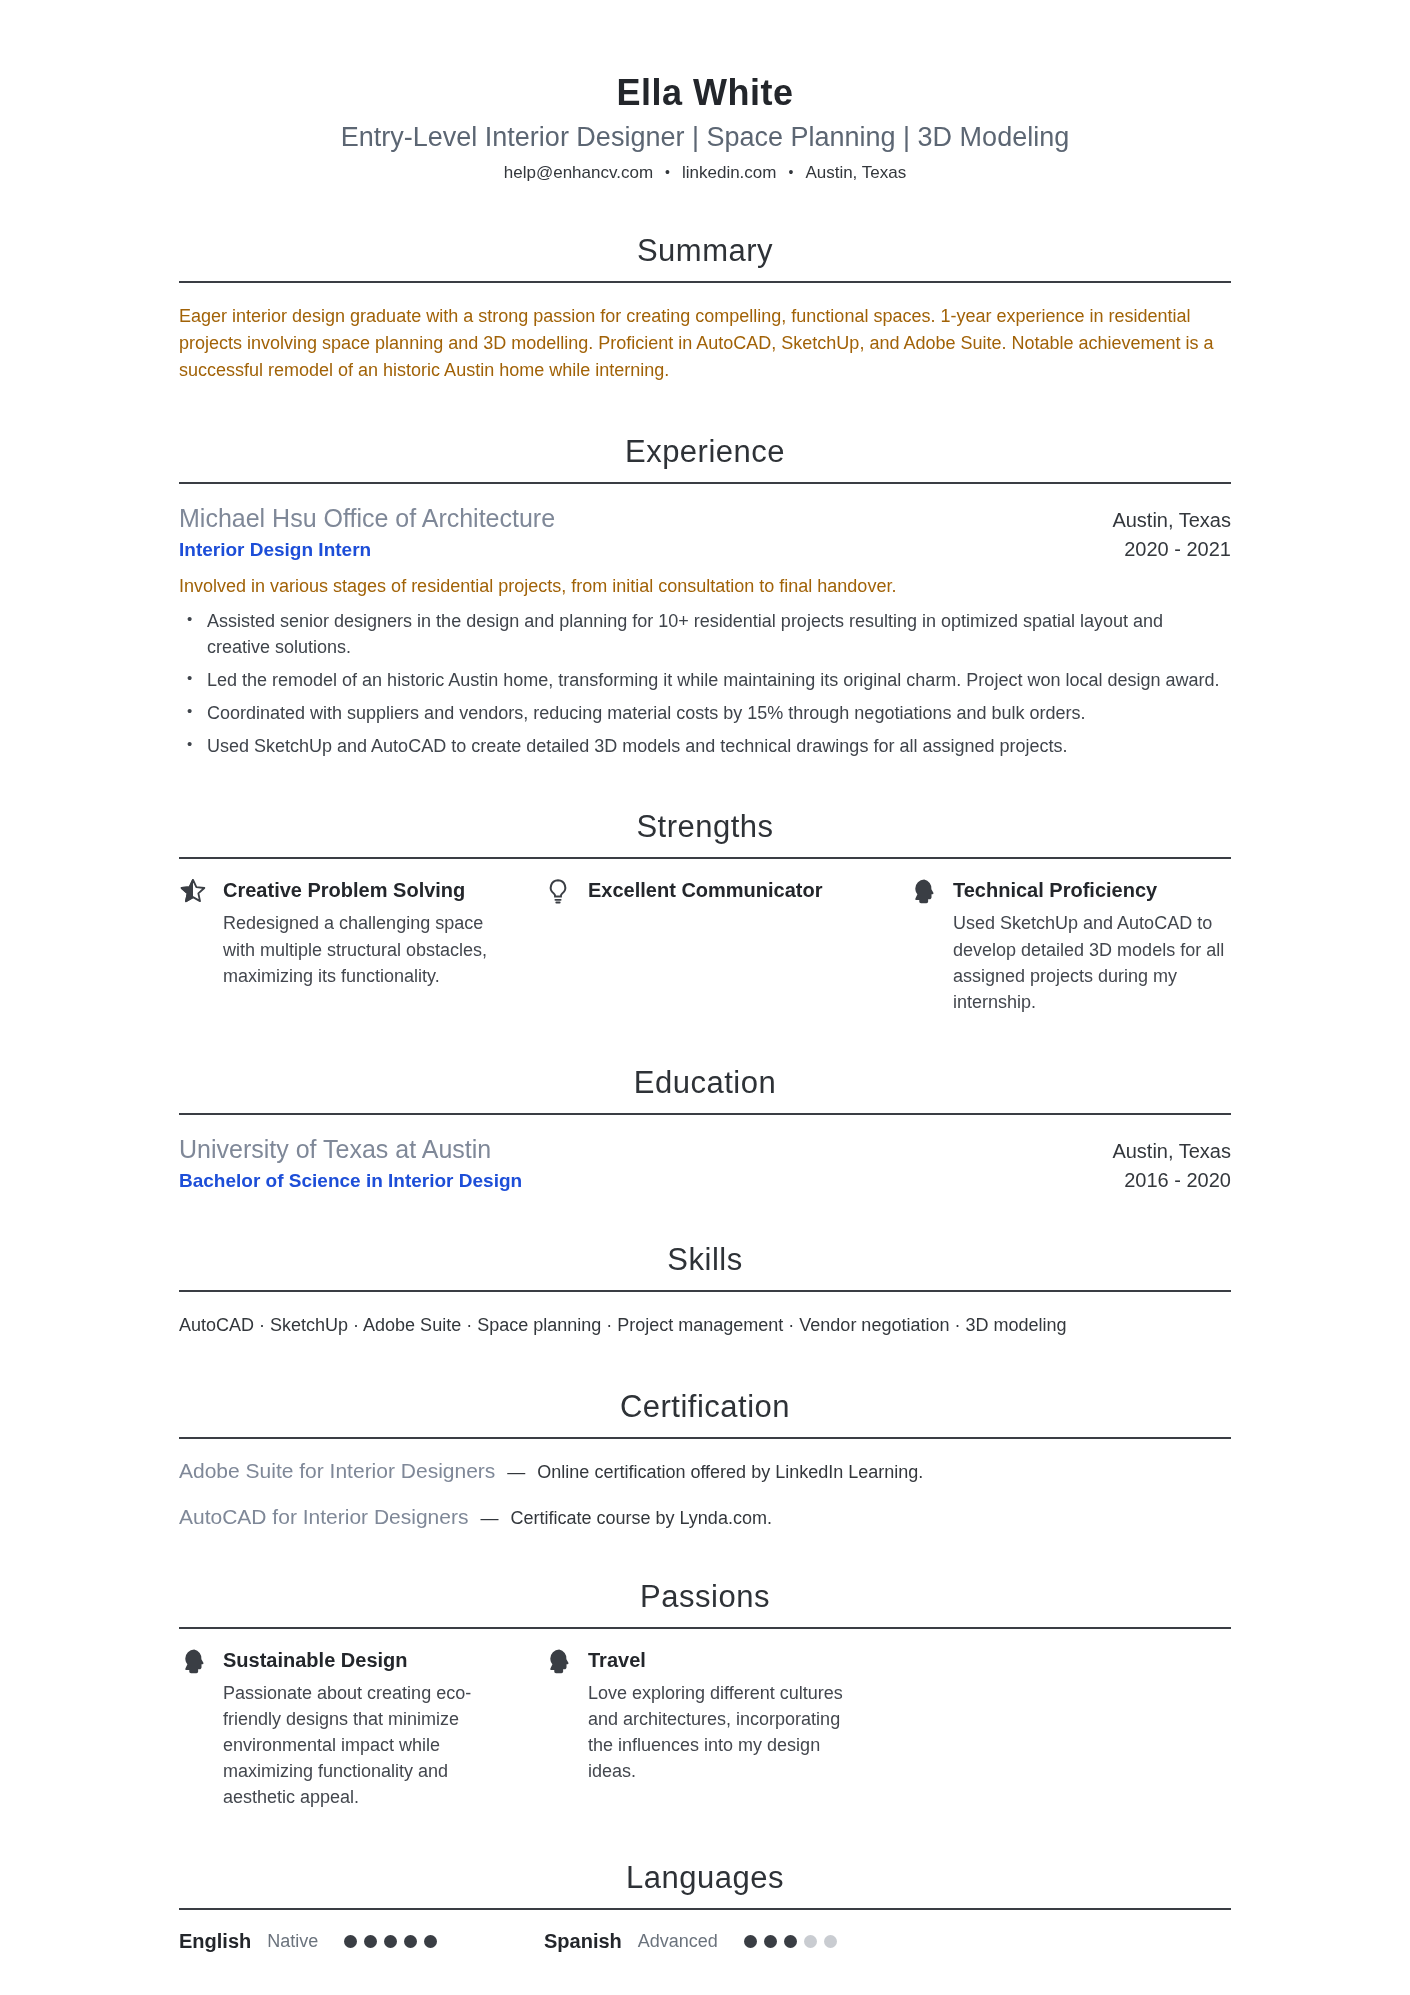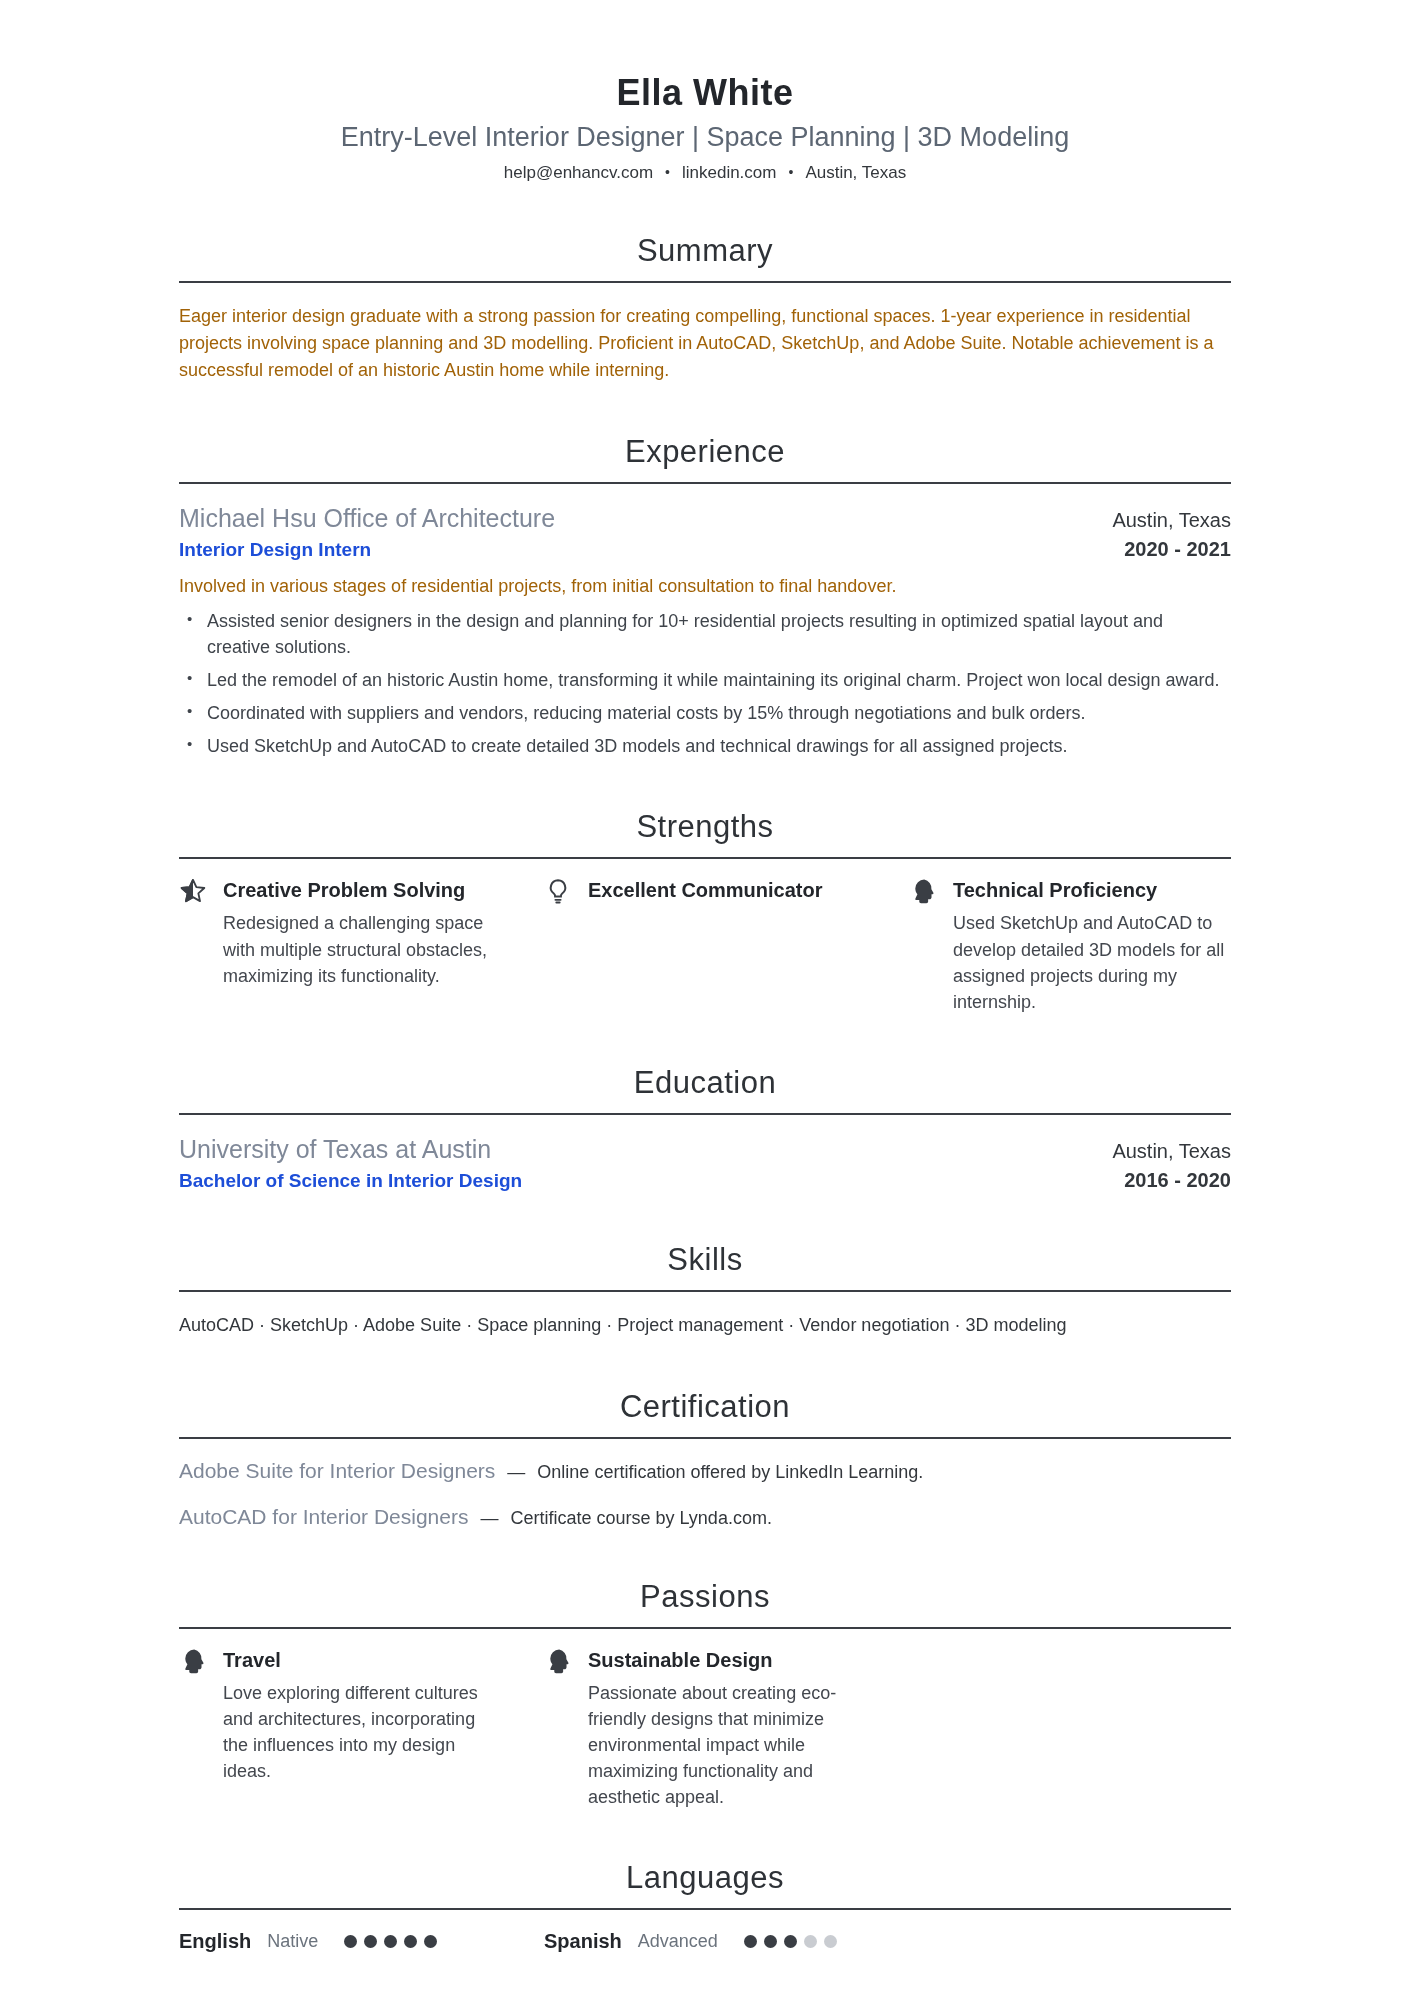--- a/index.html
+++ b/index.html
@@ -26,21 +26,21 @@
   .rule { border:none; border-top:2px solid #3a3e44; height:0; }
   .sec-body { margin-top:20px; }
 
   .body-text { font-size:18px; line-height:1.5; color:#a16207; }
 
   
   .row { display:flex; justify-content:space-between; align-items:baseline; }
   .org { font-size:25px; color:#7f8898; font-weight:400; }
   .place { font-size:20px; color:#33373c; }
   .role { font-size:19px; font-weight:700; color:#1d4ed8; margin-top:6px; }
-  .dates { font-size:20px; color:#33373c;font-weight:bold; }
+  .dates { font-size:20px; color:#33373c; }
   .desc { margin-top:12px; }
   .bullets { list-style:none; margin-top:8px; }
   .bullets li {
     font-size:18px; line-height:1.45; color:#3f444b;
     padding-left:28px; position:relative; margin-top:7px;
   }
   .bullets li::before { content:"•"; position:absolute; left:8px; top:0; font-size:15px; color:#3f444b; }
 
   
   .grid3 { display:grid; grid-template-columns:repeat(3, 1fr); column-gap:60px; row-gap:28px;gap:43px; }
@@ -199,31 +199,31 @@
   <section>
     <h2 class="sec-h">Passions</h2>
     <hr class="rule">
     <div class="sec-body grid3">
       <div class="card">
         <span class="icon">
           <svg viewBox="0 0 24 24" fill="currentColor">
             <path d="M13 2.2a7.6 7.6 0 0 0-7.6 7.6c0 1.9.7 3.6 1.8 5l-1.7 3.7a.9.9 0 0 0 .8 1.3h2.5v1.2c0 .8.7 1.5 1.5 1.5h4.6c.8 0 1.5-.7 1.5-1.5v-1.9h1.1c1 0 1.8-.8 1.8-1.8v-2.6h.9c.6 0 1-.7.7-1.2l-1.7-3A7.6 7.6 0 0 0 13 2.2z"></path>
           </svg>
         </span>
+        <div class="card-title">Sustainable Design</div>
+        <div class="card-text">Passionate about creating eco-friendly designs that minimize environmental impact while maximizing functionality and aesthetic appeal.</div>
+      </div>
+      <div class="card">
+        <span class="icon">
+          <svg viewBox="0 0 24 24" fill="currentColor">
+            <path d="M13 2.2a7.6 7.6 0 0 0-7.6 7.6c0 1.9.7 3.6 1.8 5l-1.7 3.7a.9.9 0 0 0 .8 1.3h2.5v1.2c0 .8.7 1.5 1.5 1.5h4.6c.8 0 1.5-.7 1.5-1.5v-1.9h1.1c1 0 1.8-.8 1.8-1.8v-2.6h.9c.6 0 1-.7.7-1.2l-1.7-3A7.6 7.6 0 0 0 13 2.2z"></path>
+          </svg>
+        </span>
         <div class="card-title">Travel</div>
         <div class="card-text">Love exploring different cultures and architectures, incorporating the influences into my design ideas.</div>
-      </div>
-      <div class="card">
-        <span class="icon">
-          <svg viewBox="0 0 24 24" fill="currentColor">
-            <path d="M13 2.2a7.6 7.6 0 0 0-7.6 7.6c0 1.9.7 3.6 1.8 5l-1.7 3.7a.9.9 0 0 0 .8 1.3h2.5v1.2c0 .8.7 1.5 1.5 1.5h4.6c.8 0 1.5-.7 1.5-1.5v-1.9h1.1c1 0 1.8-.8 1.8-1.8v-2.6h.9c.6 0 1-.7.7-1.2l-1.7-3A7.6 7.6 0 0 0 13 2.2z"></path>
-          </svg>
-        </span>
-        <div class="card-title">Sustainable Design</div>
-        <div class="card-text">Passionate about creating eco-friendly designs that minimize environmental impact while maximizing functionality and aesthetic appeal.</div>
       </div>
     </div>
   </section>
 
   <section>
     <h2 class="sec-h">Languages</h2>
     <hr class="rule">
     <div class="sec-body grid3">
       <div class="lang-item">
         <span class="lang-name">English</span>

